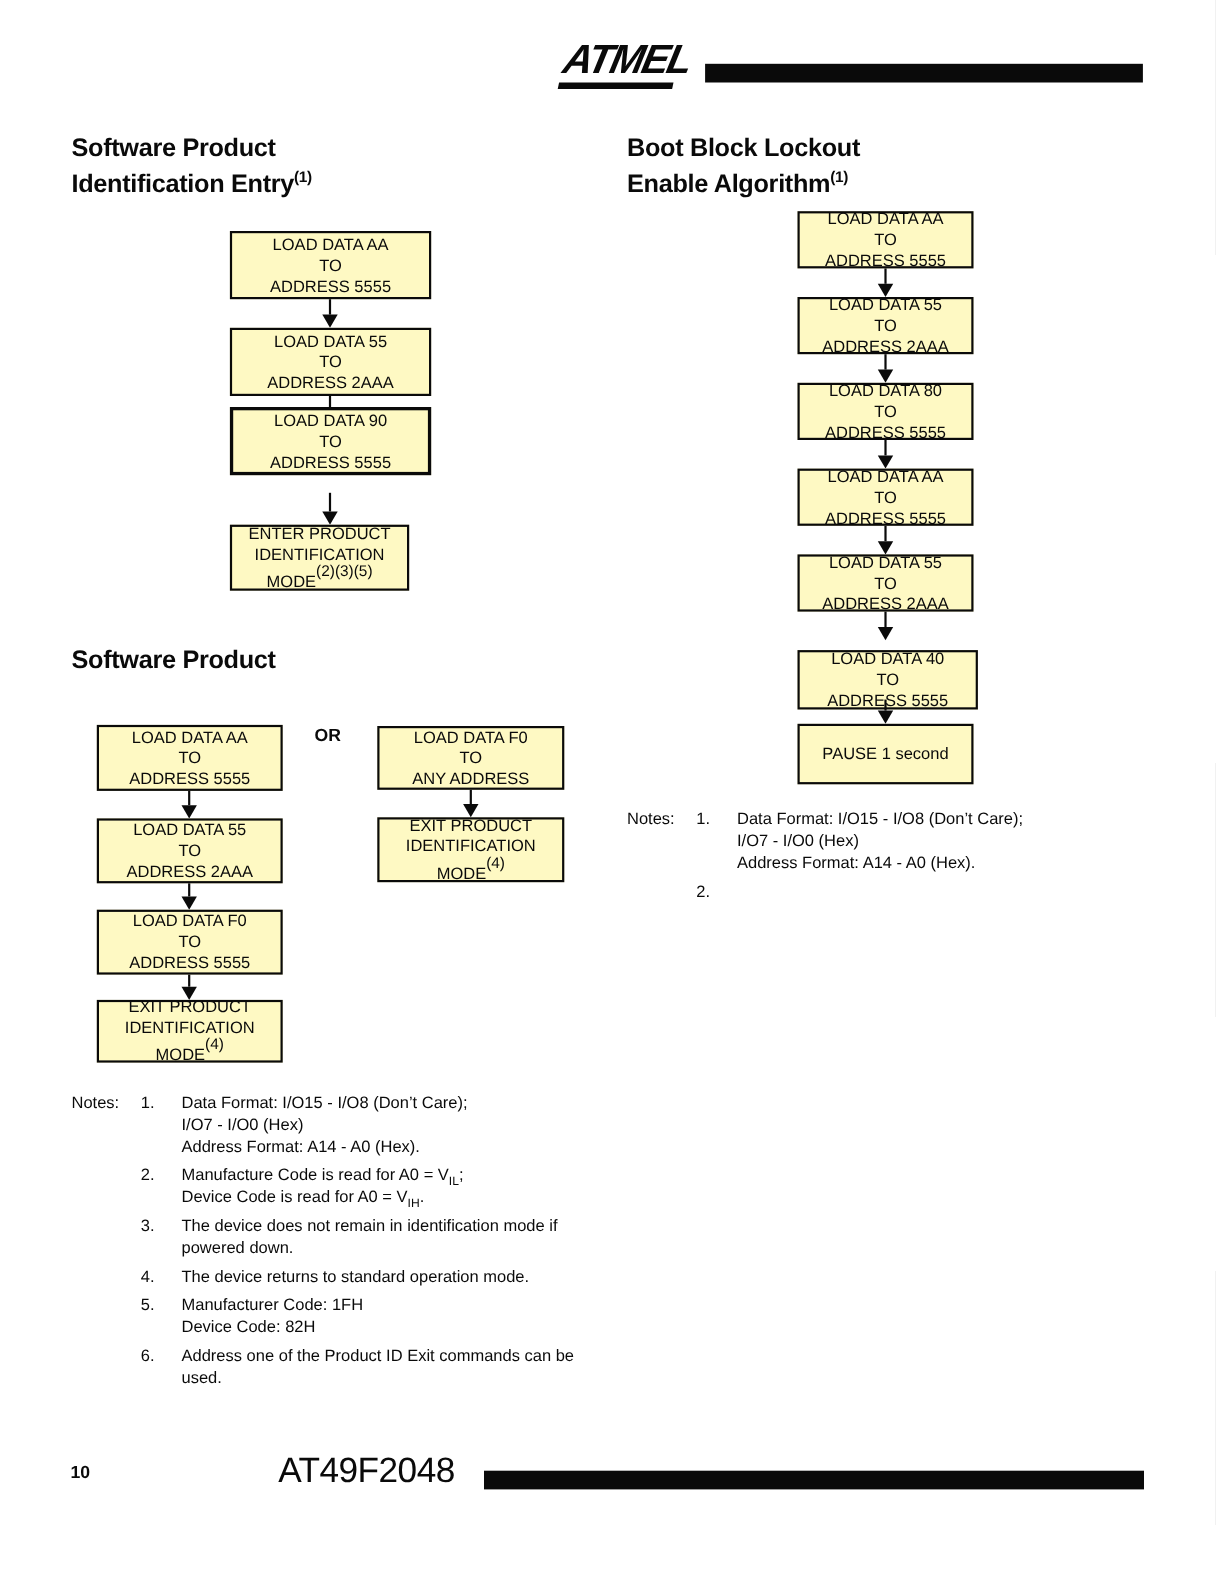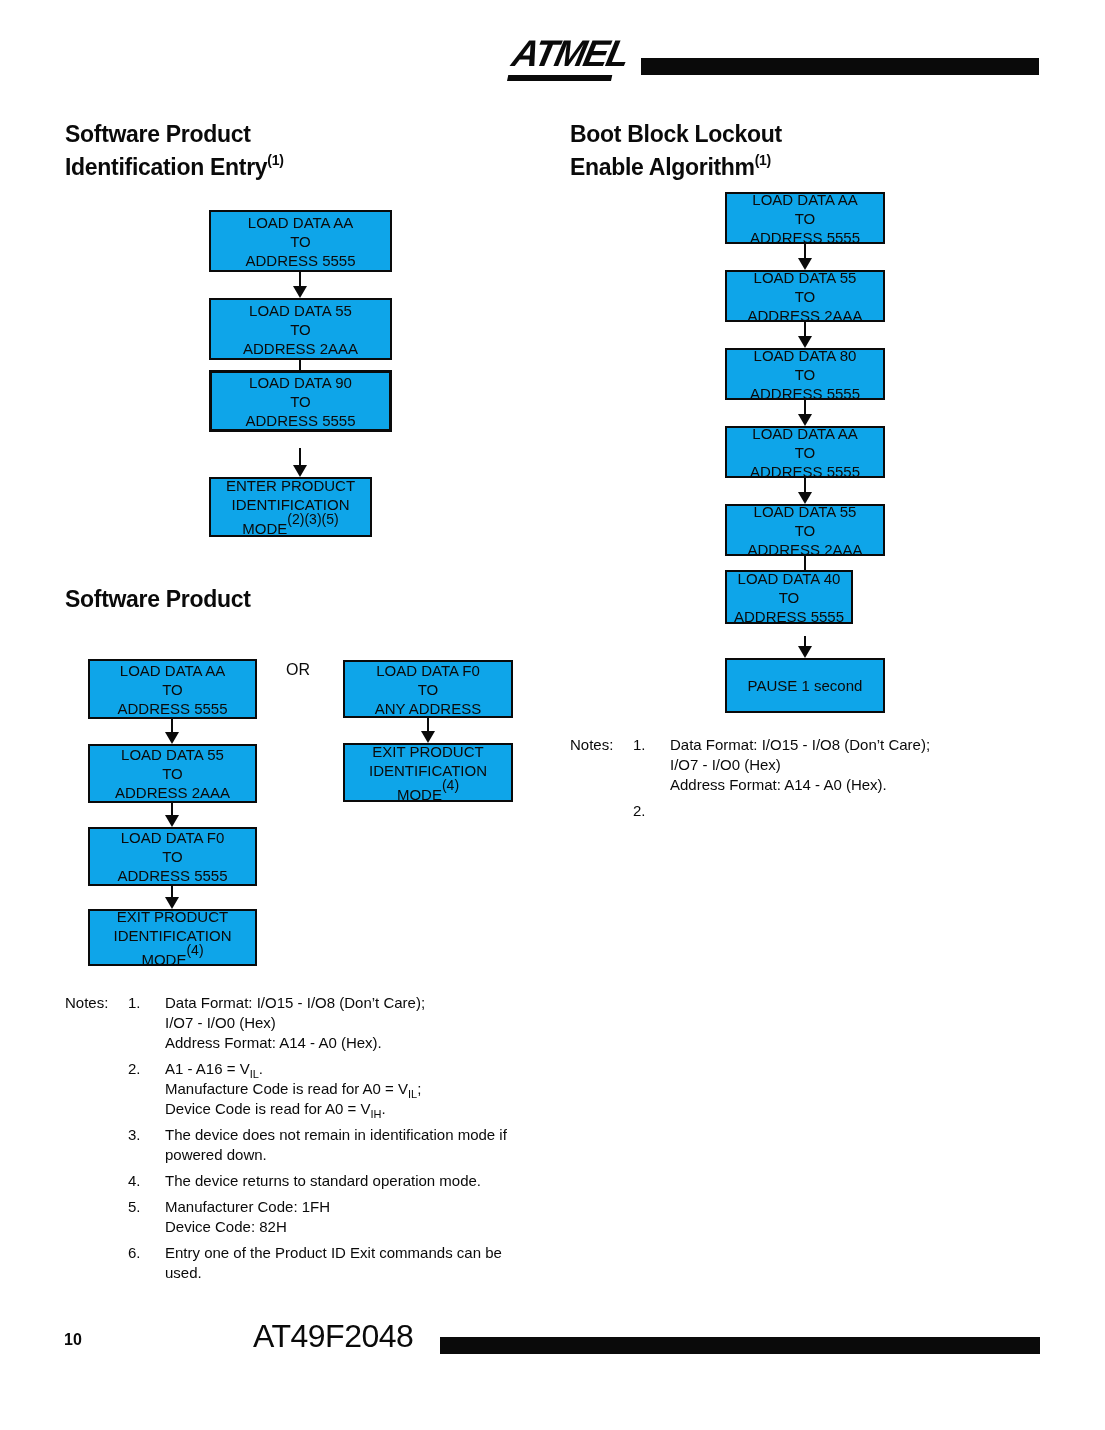--- a/index.html
+++ b/index.html
@@ -27,37 +27,37 @@
   .h2{
     position:absolute;
     font-weight:bold;font-size:23px;line-height:27px;
     letter-spacing:-0.3px;
   }
   .hsup{font-size:14px;font-weight:bold;position:relative;top:-1px;}
 
   
   .fbox{
     position:absolute;
-    border:2px solid #0a0a0a;background:#0ea5e9;
+    border:2px solid #0a0a0a;background:#fef9c3;
     display:flex;flex-direction:column;align-items:center;justify-content:center;
     text-align:center;font-size:15px;line-height:19px;
     box-sizing:border-box;
   }
   .bsup{font-size:14px;position:relative;top:-4px;}
   .arrow{
     position:absolute;width:14px;
     display:flex;flex-direction:column;align-items:center;
   }
   .arrow-line{width:2px;flex:1 1 auto;background:#0a0a0a;}
   .arrow-head{
     width:0;height:0;flex:0 0 auto;
     border-left:7px solid transparent;border-right:7px solid transparent;
     border-top:12px solid #0a0a0a;
   }
-  .or-label{position:absolute;font-weight:normal;font-size:16px;}
+  .or-label{position:absolute;font-weight:bold;font-size:16px;}
 
   
   .notes{position:absolute;font-size:15px;line-height:20px;}
   .note-item{display:grid;grid-template-columns:63px 37px auto;margin-bottom:6px;}
   .note-label{font-weight:normal;}
   sub{font-size:11px;line-height:0;}
 
   
   .page-num{position:absolute;left:64px;top:1331px;font-weight:bold;font-size:16px;}
   .footer-title{position:absolute;left:253px;top:1318px;font-weight:normal;font-size:32px;letter-spacing:-0.5px;}
@@ -159,21 +159,21 @@
     </div>
   <div class="fbox" style="left:725px;top:504px;width:160px;height:52px">
     <div>LOAD DATA 55</div>
     <div>TO</div>
     <div>ADDRESS 2AAA</div>
   </div>
   <div class="arrow" style="left:798px;top:556px;height:26px">
       <div class="arrow-line"></div>
       <div class="arrow-head"></div>
     </div>
-  <div class="fbox" style="left:725px;top:570px;width:128px;height:54px">
+  <div class="fbox" style="left:725px;top:591px;width:164px;height:54px">
     <div>LOAD DATA 40</div>
     <div>TO</div>
     <div>ADDRESS 5555</div>
   </div>
   <div class="arrow" style="left:798px;top:636px;height:22px">
       <div class="arrow-line"></div>
       <div class="arrow-head"></div>
     </div>
   <div class="fbox" style="left:725px;top:658px;width:160px;height:55px">
     <div>PAUSE 1 second</div>
@@ -252,21 +252,20 @@
       <div class="note-body">
         <div>Data Format: I/O15 - I/O8 (Don’t Care);</div>
         <div>I/O7 - I/O0 (Hex)</div>
         <div>Address Format: A14 - A0 (Hex).</div>
       </div>
     </div>
     <div class="note-item">
       <div class="note-label"></div>
       <div class="note-num">2.</div>
       <div class="note-body">
-        <div><span>A1 - A16 = V</span><sub>IL</sub><span>.</span></div>
         <div><span>Manufacture Code is read for A0 = V</span><sub>IL</sub><span>;</span></div>
         <div><span>Device Code is read for A0 = V</span><sub>IH</sub><span>.</span></div>
       </div>
     </div>
     <div class="note-item">
       <div class="note-label"></div>
       <div class="note-num">3.</div>
       <div class="note-body">
         <div>The device does not remain in identification mode if</div>
         <div>powered down.</div>
@@ -284,21 +283,21 @@
       <div class="note-num">5.</div>
       <div class="note-body">
         <div>Manufacturer Code: 1FH</div>
         <div>Device Code: 82H</div>
       </div>
     </div>
     <div class="note-item">
       <div class="note-label"></div>
       <div class="note-num">6.</div>
       <div class="note-body">
-        <div>Entry one of the Product ID Exit commands can be</div>
+        <div>Address one of the Product ID Exit commands can be</div>
         <div>used.</div>
       </div>
     </div>
   </div>
 
   <div class="page-num">10</div>
   <div class="footer-title">AT49F2048</div>
   <div class="footer-rule"></div>
 
 </div>

